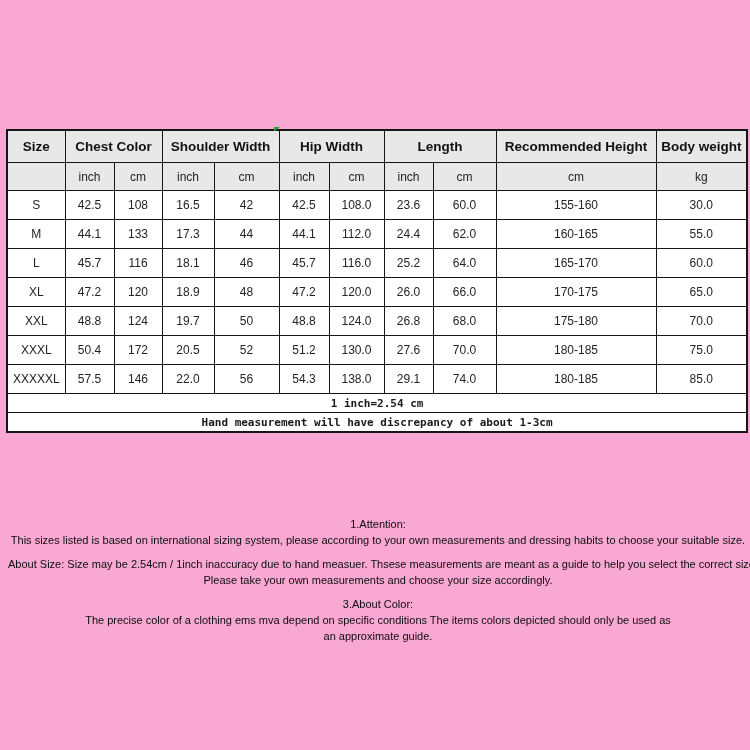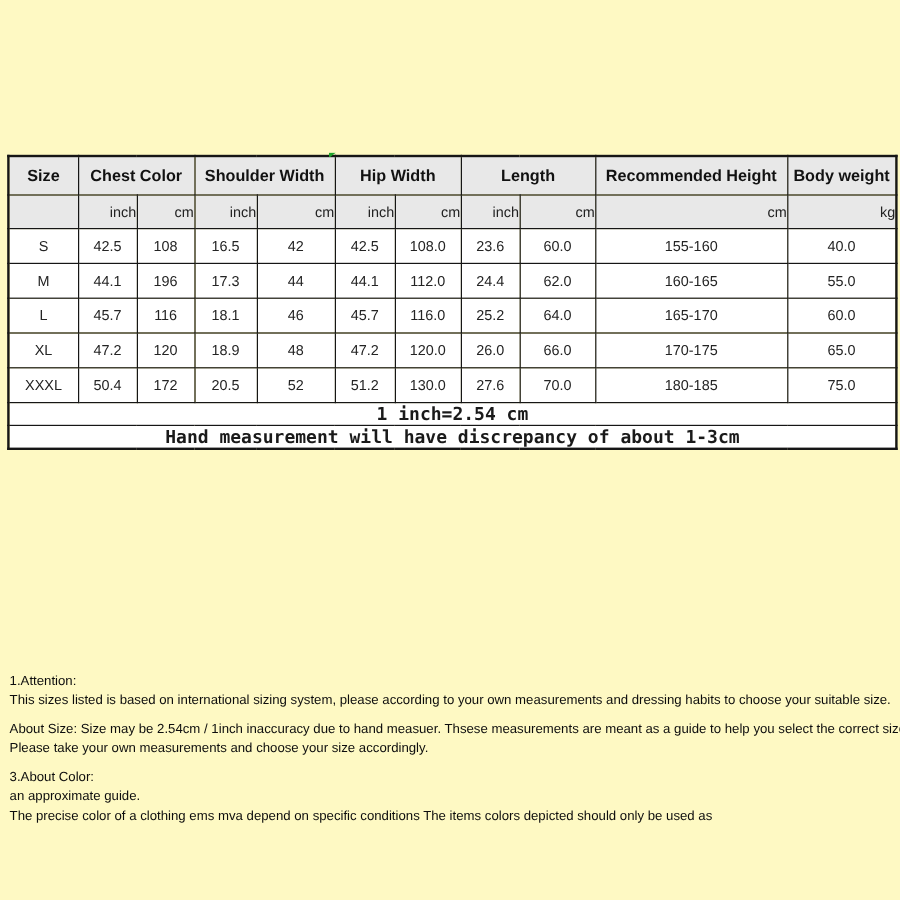--- a/index.html
+++ b/index.html
@@ -1,20 +1,20 @@
 <!DOCTYPE html>
 <html><head>
 <meta charset="utf-8">
 <style>
   html, body { margin: 0; padding: 0; background: #ffffff; }
   .canvas {
     position: relative;
     width: 750px;
     height: 750px;
-    background: #fef9c3;
+    background: #f9a8d4;
     font-family: "Liberation Sans", sans-serif;
     overflow: hidden;
   }
   .size-table {
     position: absolute;
     left: 6px;
     top: 129px;
     width: 740px;
     border-collapse: collapse;
     table-layout: fixed;
@@ -34,52 +34,52 @@
     font-size: 13.5px;
     font-weight: bold;
     color: #121212;
   }
   .units-row th {
     height: 27px;
     background: #e8e8e8;
     font-size: 12px;
     font-weight: normal;
     color: #222222;
-    text-align: right;
   }
   .size-table tbody td {
     height: 28px;
     background: #ffffff;
     font-size: 12px;
     color: #242424;
   }
   .note-row td {
     height: 18px;
     background: #ffffff;
     font-family: "DejaVu Sans Mono", monospace;
     font-weight: bold;
-    font-size: 15px;
+    font-size: 11px;
     color: #1a1a1a;
   }
   .green-marker {
     position: absolute;
     left: 274px;
     top: 127px;
     width: 6px;
     height: 4px;
     background: #1fa32b;
     clip-path: polygon(0 0, 100% 0, 15% 100%, 0 100%);
   }
   .remarks {
     position: absolute;
     left: 8px;
-    top: 560px;
+    top: 516px;
     width: 740px;
     font-size: 11px;
     color: #0d0d0d;
+    text-align: center;
   }
   .remark-block { margin-bottom: 8px; }
   .remark-heading { line-height: 16px; }
   .remark-line { line-height: 16px; white-space: nowrap; }
 </style>
 </head>
 <body>
 
 <div class="canvas">
 
@@ -126,26 +126,26 @@
           <td>S</td>
           <td>42.5</td>
           <td>108</td>
           <td>16.5</td>
           <td>42</td>
           <td>42.5</td>
           <td>108.0</td>
           <td>23.6</td>
           <td>60.0</td>
           <td>155-160</td>
-          <td>40.0</td>
+          <td>30.0</td>
         </tr>
         <tr>
           <td>M</td>
           <td>44.1</td>
-          <td>196</td>
+          <td>133</td>
           <td>17.3</td>
           <td>44</td>
           <td>44.1</td>
           <td>112.0</td>
           <td>24.4</td>
           <td>62.0</td>
           <td>160-165</td>
           <td>55.0</td>
         </tr>
         <tr>
@@ -168,32 +168,58 @@
           <td>18.9</td>
           <td>48</td>
           <td>47.2</td>
           <td>120.0</td>
           <td>26.0</td>
           <td>66.0</td>
           <td>170-175</td>
           <td>65.0</td>
         </tr>
         <tr>
+          <td>XXL</td>
+          <td>48.8</td>
+          <td>124</td>
+          <td>19.7</td>
+          <td>50</td>
+          <td>48.8</td>
+          <td>124.0</td>
+          <td>26.8</td>
+          <td>68.0</td>
+          <td>175-180</td>
+          <td>70.0</td>
+        </tr>
+        <tr>
           <td>XXXL</td>
           <td>50.4</td>
           <td>172</td>
           <td>20.5</td>
           <td>52</td>
           <td>51.2</td>
           <td>130.0</td>
           <td>27.6</td>
           <td>70.0</td>
           <td>180-185</td>
           <td>75.0</td>
         </tr>
+        <tr>
+          <td>XXXXXL</td>
+          <td>57.5</td>
+          <td>146</td>
+          <td>22.0</td>
+          <td>56</td>
+          <td>54.3</td>
+          <td>138.0</td>
+          <td>29.1</td>
+          <td>74.0</td>
+          <td>180-185</td>
+          <td>85.0</td>
+        </tr>
       </tbody>
     <tfoot>
       <tr class="note-row">
         <td colspan="11">1 inch=2.54 cm</td>
       </tr>
       <tr class="note-row">
         <td colspan="11">Hand measurement will have discrepancy of about 1-3cm</td>
       </tr>
     </tfoot>
   </table>
@@ -204,18 +230,18 @@
     <div class="remark-block">
       <div class="remark-heading">1.Attention:</div>
       <div class="remark-line">This sizes listed is based on international sizing system, please according to your own measurements and dressing habits to choose your suitable size.</div>
     </div>
     <div class="remark-block">
       <div class="remark-line">About Size: Size may be 2.54cm / 1inch inaccuracy due to hand measuer. Thsese measurements are meant as a guide to help you select the correct size.</div>
       <div class="remark-line">Please take your own measurements and choose your size accordingly.</div>
     </div>
     <div class="remark-block">
       <div class="remark-heading">3.About Color:</div>
+      <div class="remark-line">The precise color of a clothing ems mva depend on specific conditions The items colors depicted should only be used as</div>
       <div class="remark-line">an approximate guide.</div>
-      <div class="remark-line">The precise color of a clothing ems mva depend on specific conditions The items colors depicted should only be used as</div>
     </div>
   </div>
 
 </div>
 
 </body></html>

